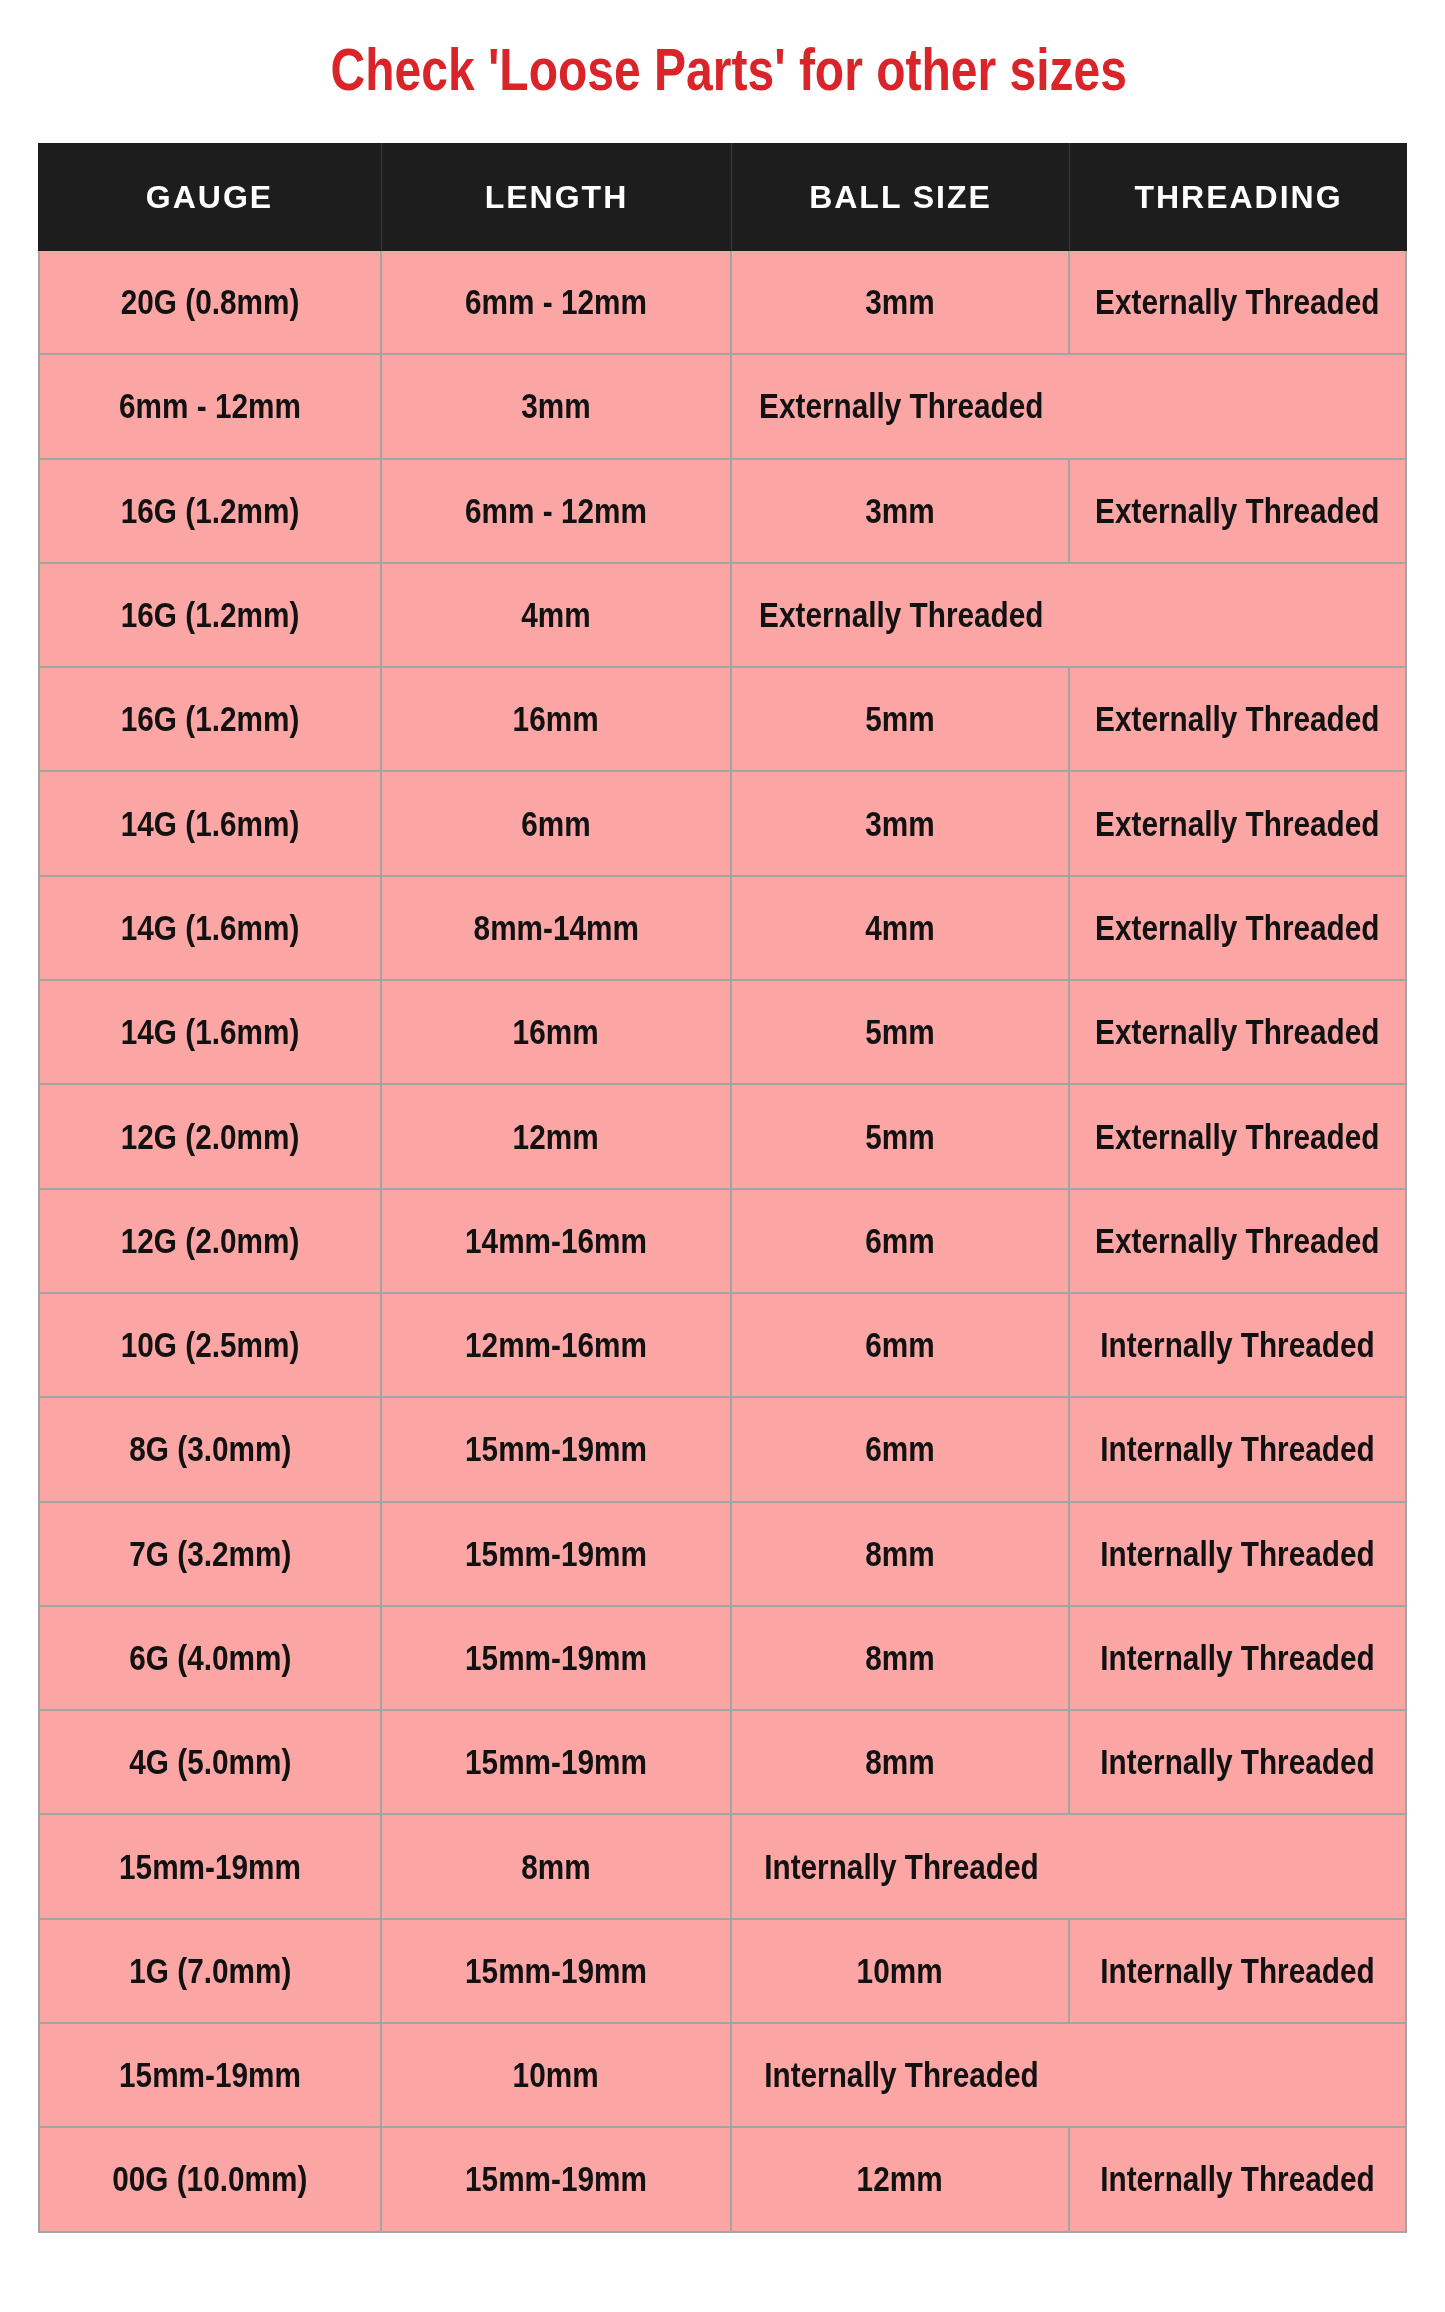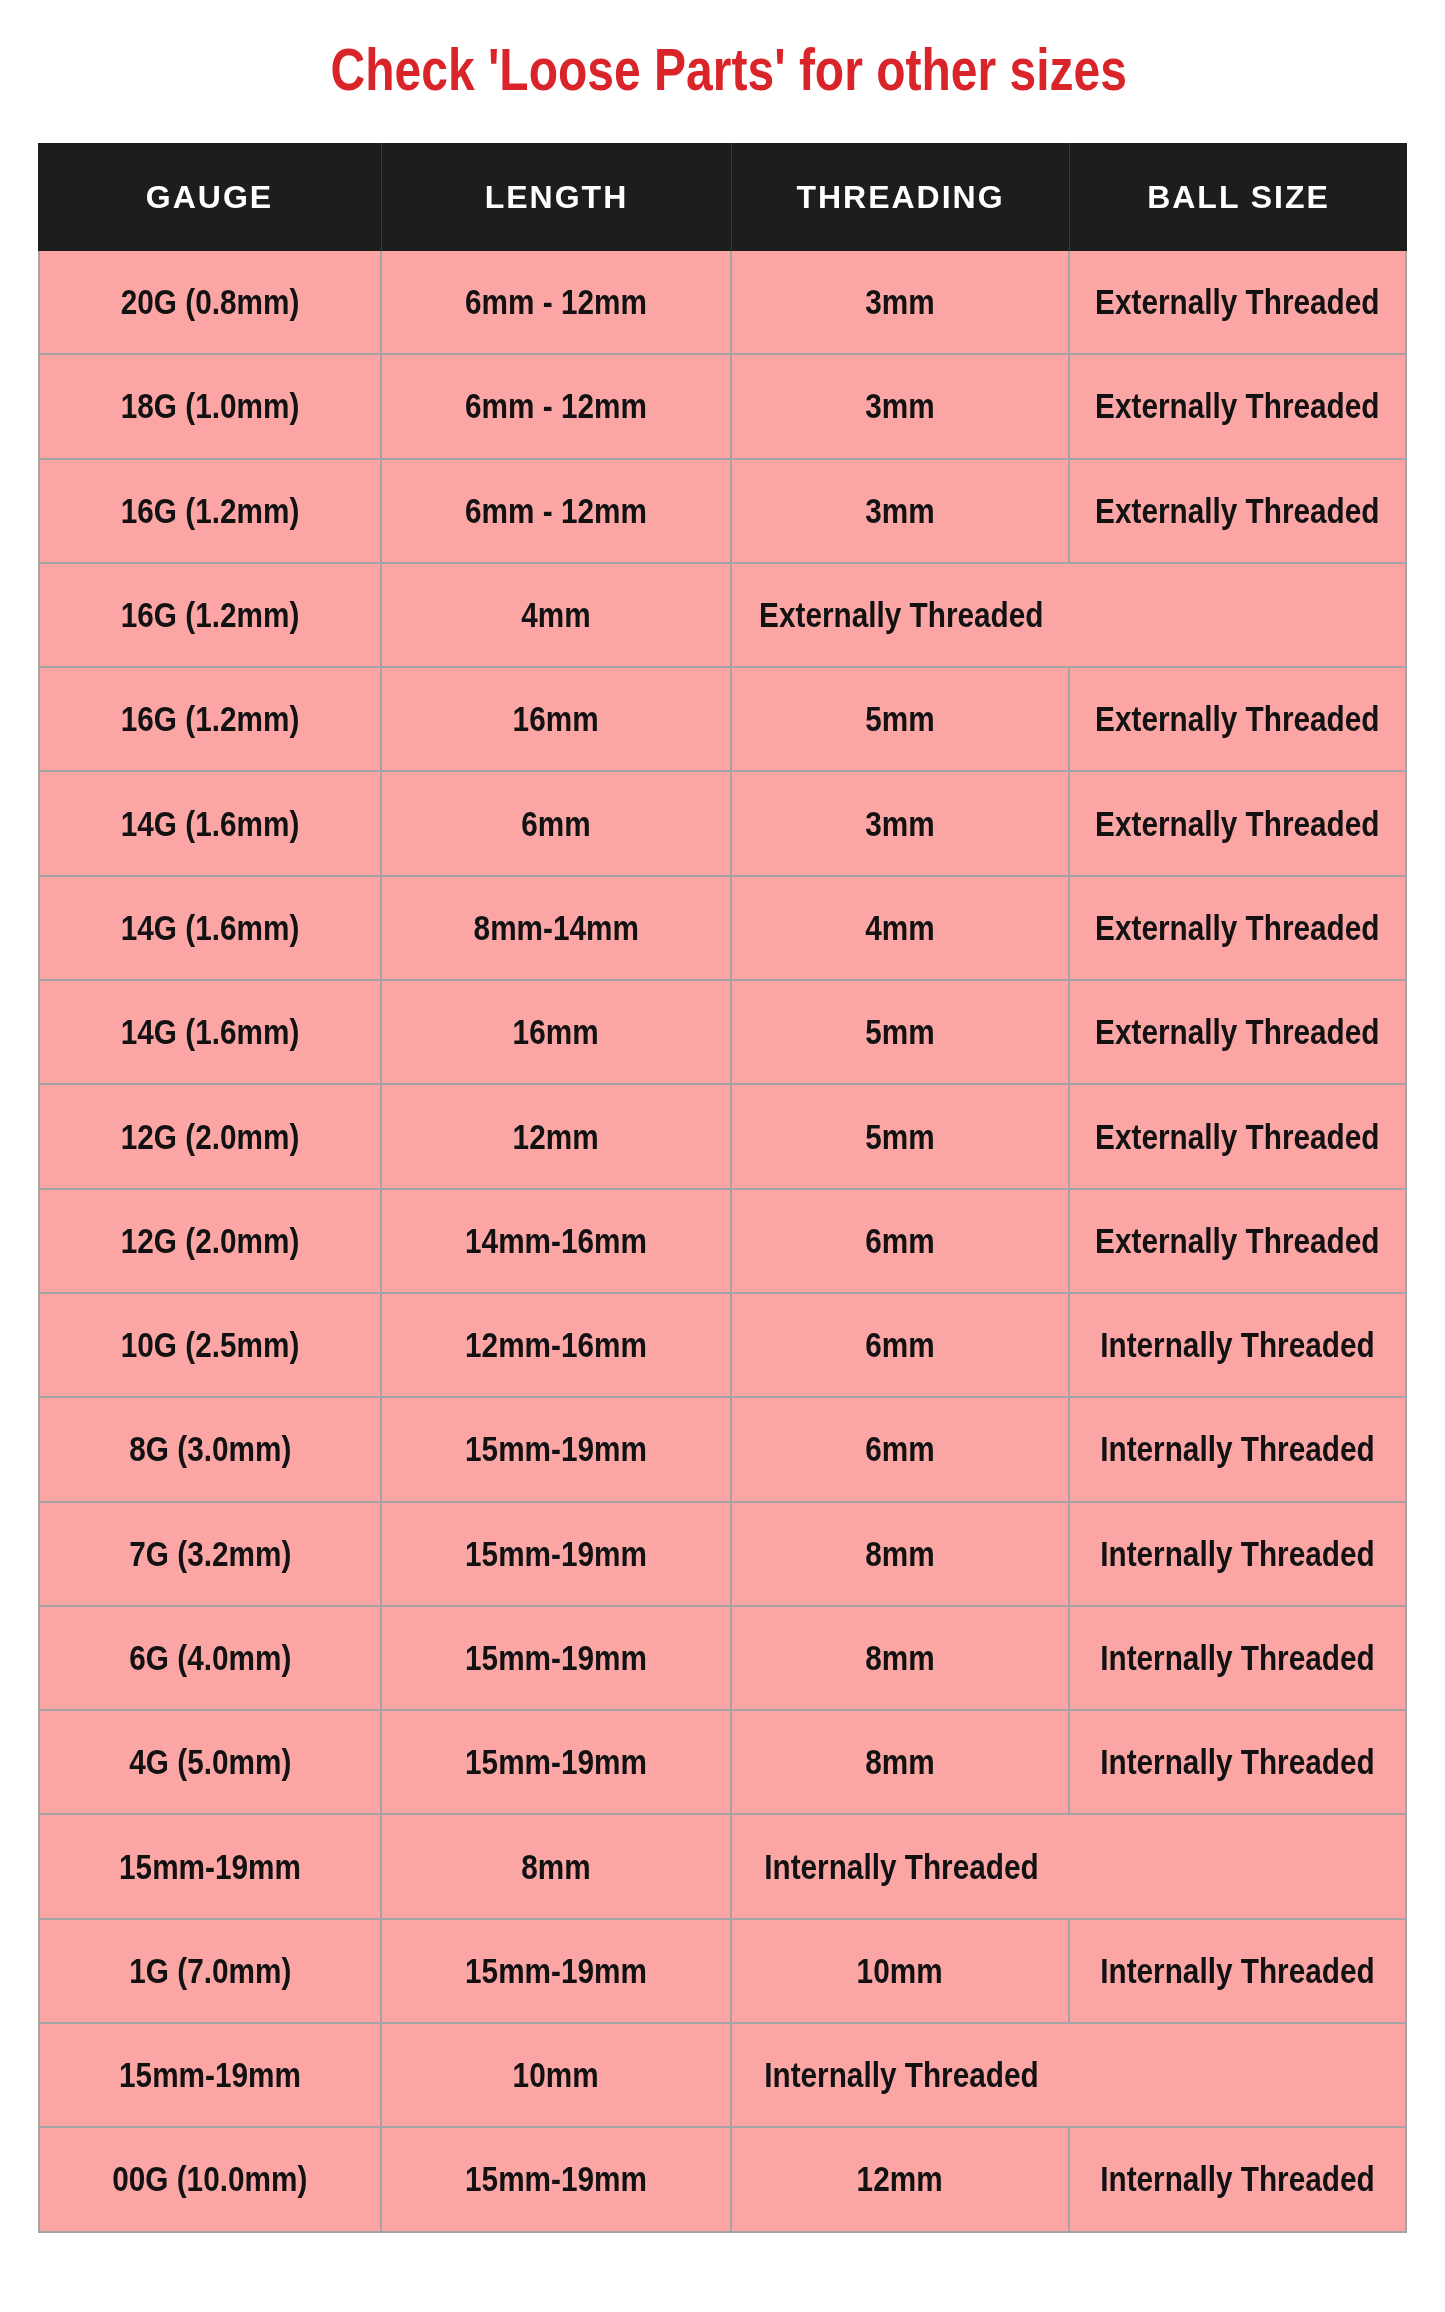--- a/index.html
+++ b/index.html
@@ -98,45 +98,42 @@
 
 <div class="page">
 
   <h1 class="title"><span class="squeeze">Check 'Loose Parts' for other sizes</span></h1>
 
   <div class="table">
 
     <div class="thead">
       <div class="th">GAUGE</div>
       <div class="th">LENGTH</div>
+      <div class="th">BALL SIZE</div>
       <div class="th">THREADING</div>
-      <div class="th">BALL SIZE</div>
     </div>
 
     <div class="tbody">
   <div class="tr">
     <div class="td">
             <span class="squeeze cell-text">20G (0.8mm)</span>
           </div>
     <div class="td">
             <span class="squeeze cell-text">6mm - 12mm</span>
           </div>
     <div class="td">
             <span class="squeeze cell-text">3mm</span>
           </div>
     <div class="td">
             <span class="squeeze cell-text">Externally Threaded</span>
           </div>
   </div>
 
   <div class="tr">
     <div class="td">
-            <span class="squeeze cell-text">18G (1.0mm)</span>
-          </div>
-    <div class="td">
             <span class="squeeze cell-text">6mm - 12mm</span>
           </div>
     <div class="td">
             <span class="squeeze cell-text">3mm</span>
           </div>
     <div class="td">
             <span class="squeeze cell-text">Externally Threaded</span>
           </div>
   </div>
 

